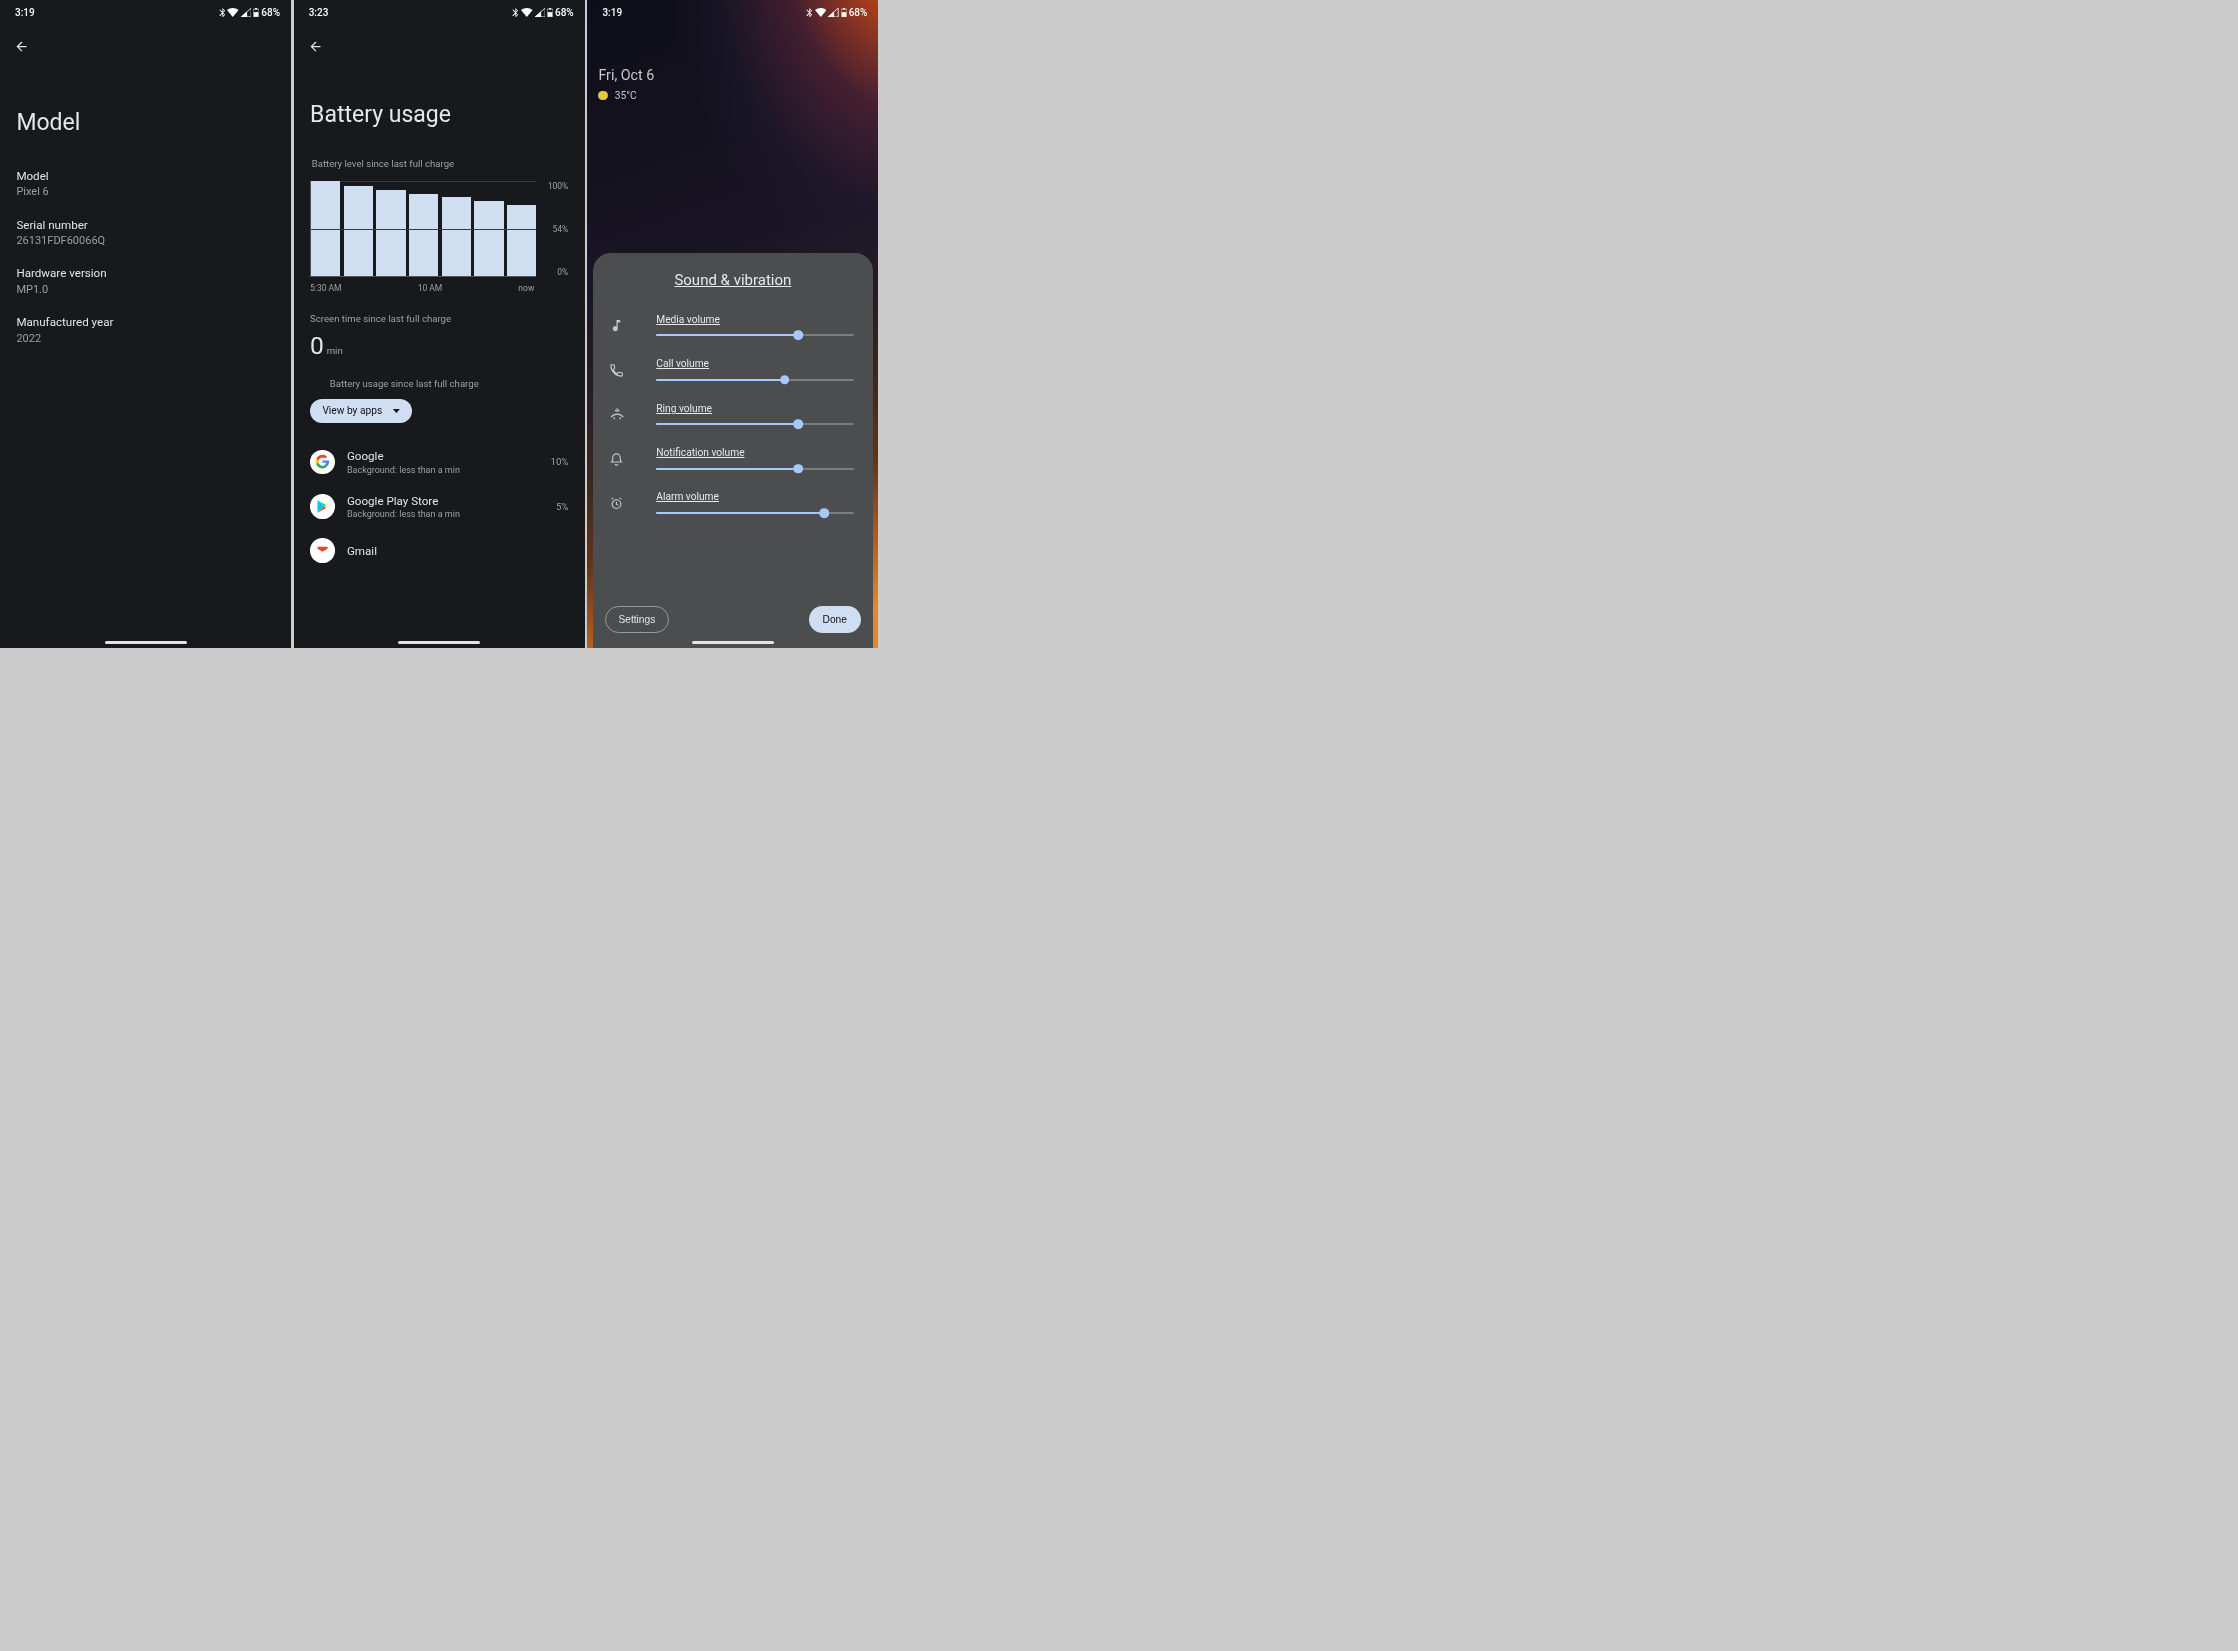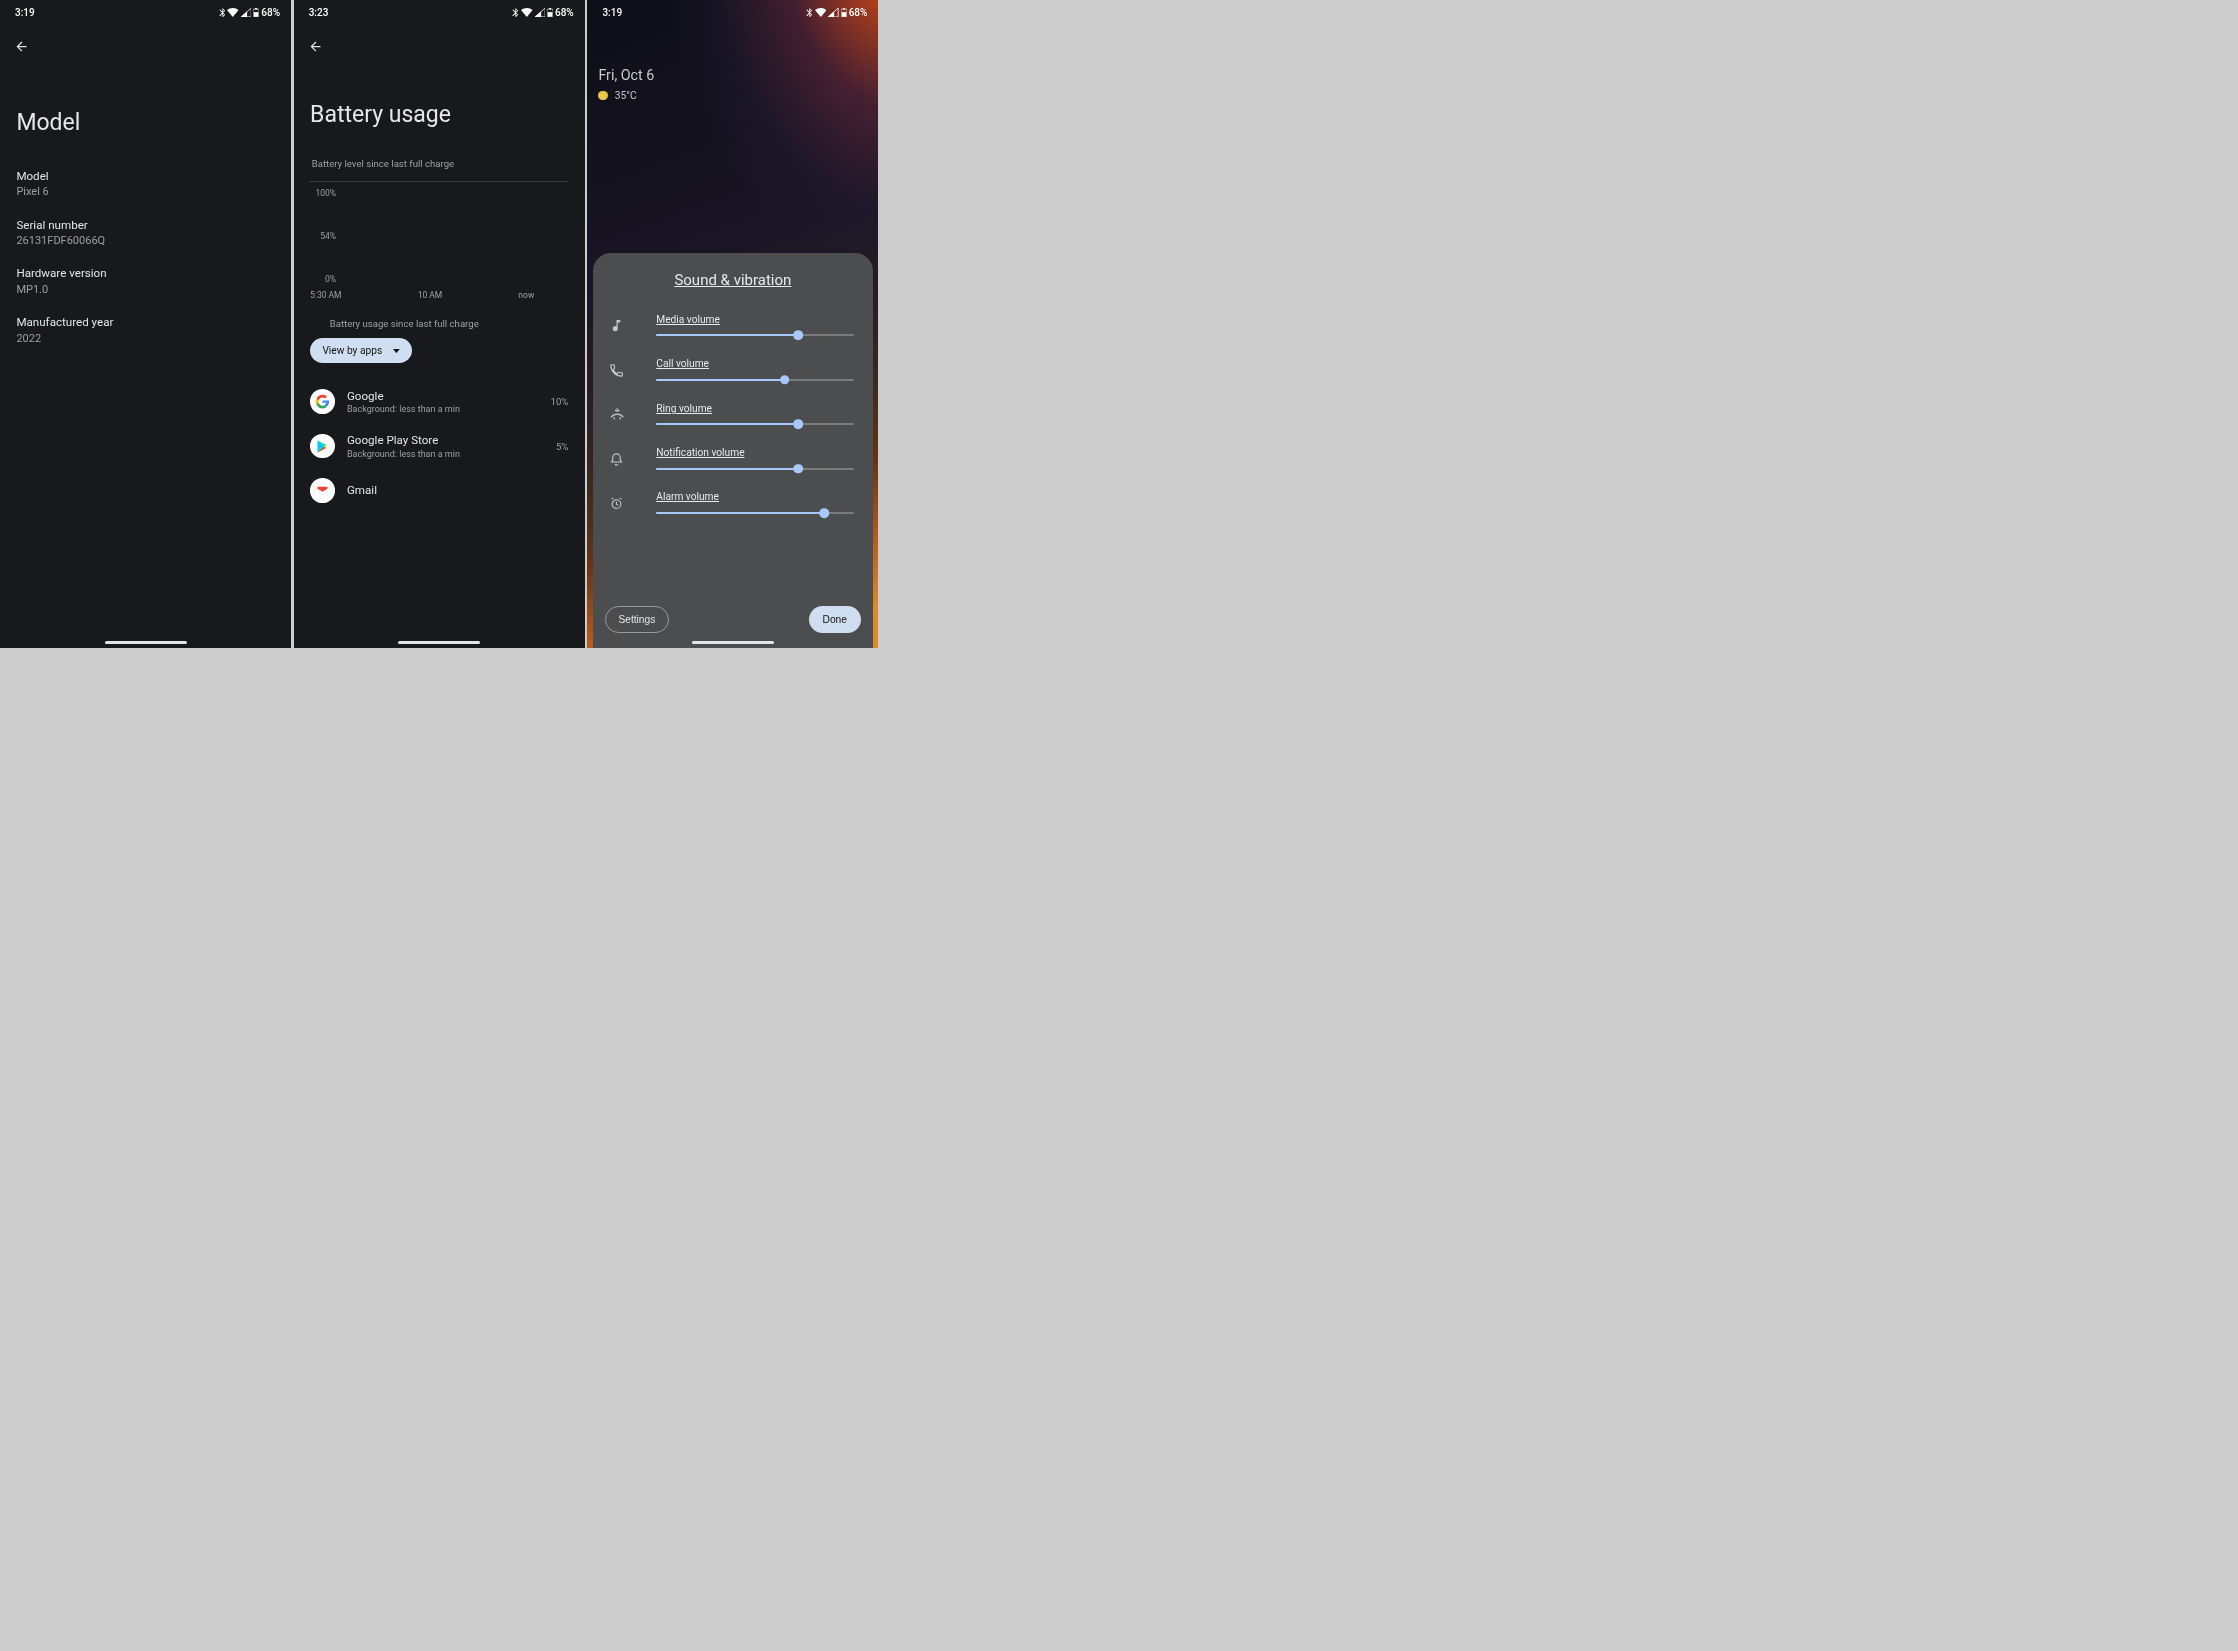--- a/index.html
+++ b/index.html
@@ -50,21 +50,21 @@
     padding: 49px 16.4px 24.6px 16.4px;
   }
   .info-list { padding: 0 16.4px; }
   .info-item { padding: 8.2px 0 11px 0; }
   .info-label { font-size: 11.6px; color: #e5e6e8; margin-bottom: 2.7px; }
   .info-value { font-size: 11px; color: #9e9fa3; }
 
   
   .sub-label { font-size: 9.6px; color: #9fa0a4; padding: 0 18px; margin-bottom: 12.3px;}
   .chart-wrap { padding: 0 16.4px; position:relative; }
-  .chart-box { display:flex; gap:6px;flex-direction:column; }
+  .chart-box { display:flex; gap:6px; }
   .chart { flex:1; position:relative; height:96px; border-left:0.7px solid #555; border-bottom:0.7px solid #555; }
   .chart::before{content:''; position:absolute; left:0; right:0; top:0; border-top:0.7px solid #3a3b3e;}
   .chart::after{content:''; position:absolute; left:0; right:0; top:50%; border-top:0.7px solid #3a3b3e;}
   .bars { position:absolute; inset:0; display:flex; gap:0.7px; padding-left:0;}
   .bar { flex:1; background:#d0def2; margin-right:2.7px; position:relative; align-self:flex-end;}
   .bar:last-child{margin-right:0;}
   .ytick { width:26px; height:96px; display:flex; flex-direction:column; justify-content:space-between; font-size:8.5px; color:#9fa0a4; text-align:right;}
   .xticks { display:flex; justify-content:space-between; font-size:8.5px; color:#9fa0a4; margin-top:5.5px; padding-right:34px;}
 
   .screen-time-wrap { padding: 20.5px 16.4px 0 16.4px; }
@@ -228,20 +228,27 @@
           <span>0%</span>
         </div>
     </div>
     <div class="xticks" id="s2-xticks">
         <span>5:30 AM</span>
         <span>10 AM</span>
         <span>now</span>
       </div>
   </div>
 
+  <div class="screen-time-wrap">
+    <div class="sub-label" style="padding:0; margin:0;">Screen time since last full charge</div>
+    <div>
+      <span class="big-num">0</span>
+      <span class="small-unit">min</span>
+    </div>
+  </div>
 
   <div class="screen-time-wrap" style="padding-top:18px;padding-left:36px;">
     <div class="sub-label" style="padding:0; margin:0;">Battery usage since last full charge</div>
   </div>
   <div class="chip">
     <span>View by apps</span>
     <svg width="6.8" height="4.1" viewBox="0 0 10 6">
         <path d="M0 0l5 6 5-6z" fill="#111"></path>
       </svg>
   </div>

